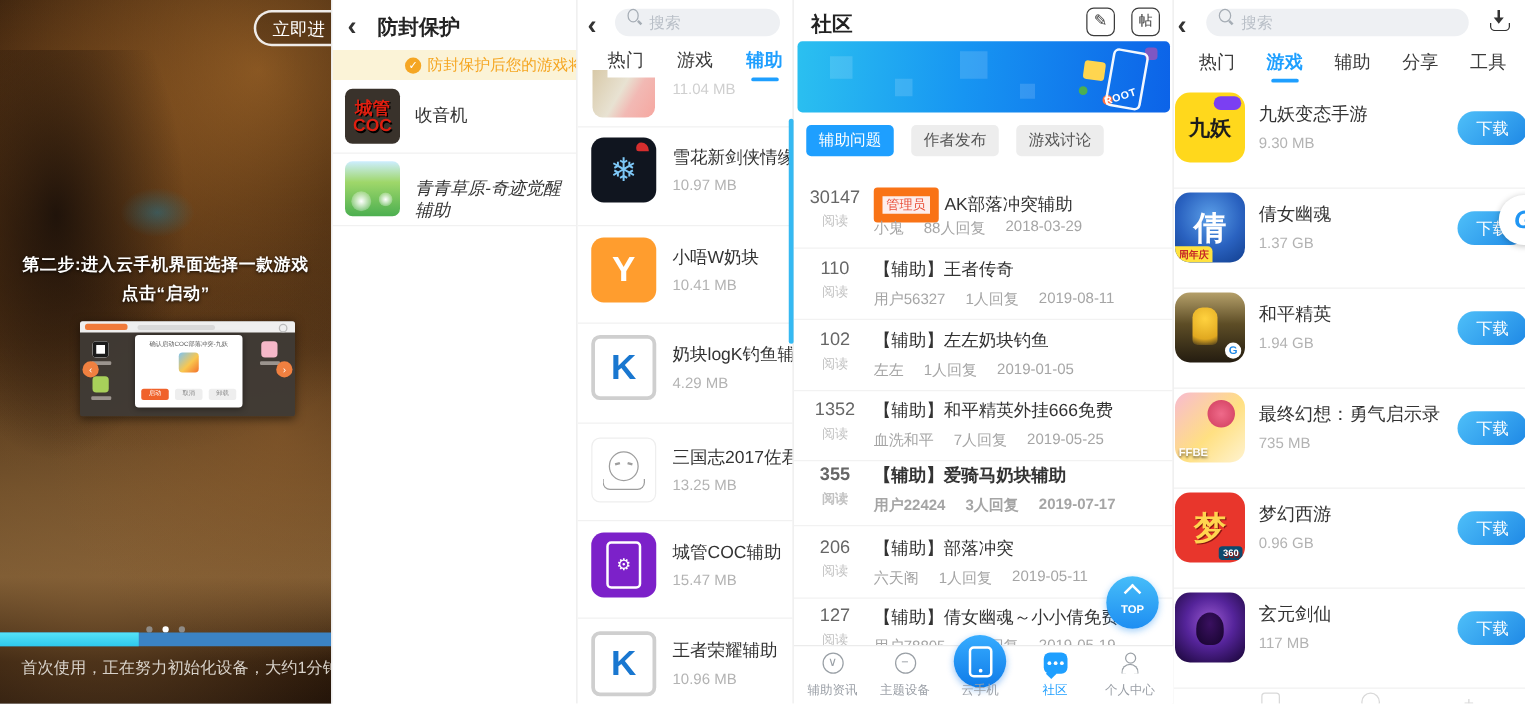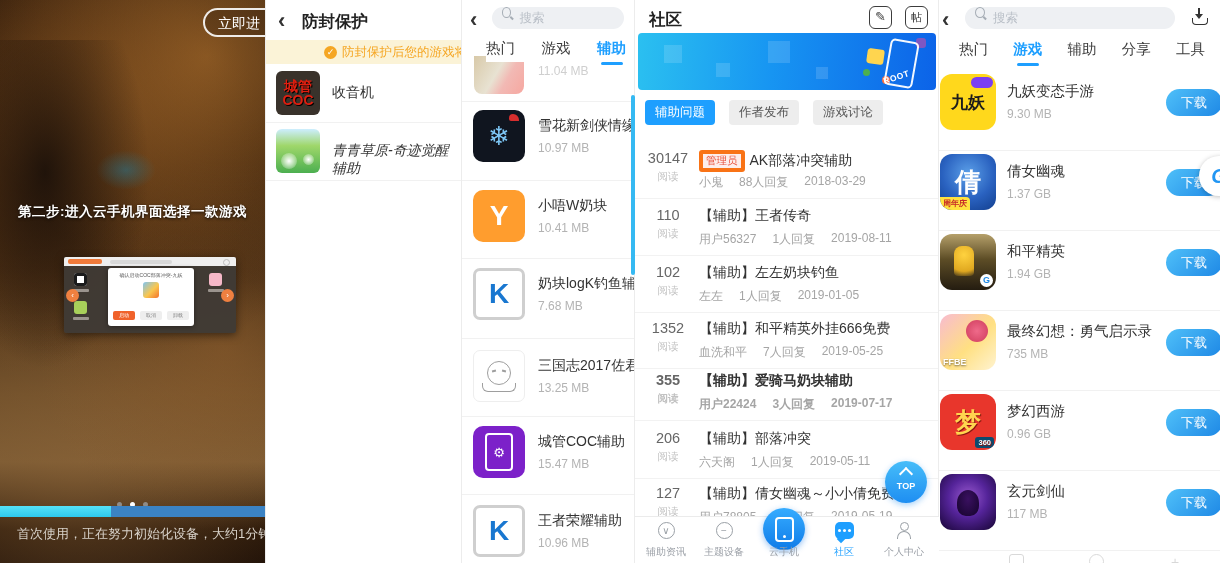--- a/index.html
+++ b/index.html
@@ -140,21 +140,21 @@
     transform:rotate(-18deg);letter-spacing:.5px;}
   .chip{position:absolute;border-radius:3px;}
   .p4-pills{position:absolute;left:10px;top:100px;display:flex;gap:14px;justify-content:flex-end;}
   .pill{height:25px;border-radius:4px;padding:0 10px;font-size:12.5px;line-height:25px;background:#ededed;color:#555;}
   .pill.on{background:#1e9fff;color:#fff;}
   .p4-post-row{position:absolute;left:0;right:0;height:57px;border-bottom:1px solid #f2f2f2;}
   .reads{position:absolute;left:10px;top:9px;width:46px;text-align:center;}
   .rnum{font-size:14.5px;color:#666;}
   .rlabel{font-size:10.5px;color:#c2c2c2;margin-top:4px;}
   .ptitle{position:absolute;left:64px;top:9px;font-size:14px;color:#333;white-space:nowrap;}
-  .pbadge{display:inline-block;border:4px solid #f97316;background:#fdeeec;color:#e8503a;font-size:10.5px;
+  .pbadge{display:inline-block;border:7px solid #f97316;background:#fdeeec;color:#e8503a;font-size:10.5px;
     border-radius:3px;padding:0 3px;margin-right:5px;vertical-align:1px;}
   .pmeta{position:absolute;left:64px;top:33px;font-size:12px;color:#a5a5a5;display:flex;gap:16px;white-space:nowrap;}
   .p4-top{position:absolute;left:250px;top:461px;width:42px;height:42px;border-radius:50%;z-index:8;
     background:linear-gradient(180deg,#46bdf9,#1e8ef2);color:#fff;text-align:center;box-shadow:0 2px 6px rgba(30,140,240,.4);}
   .p4-top .chev{display:inline-block;width:8px;height:8px;border-top:2px solid #fff;border-left:2px solid #fff;
     transform:rotate(45deg);margin-top:8px;}
   .p4-top .tlab{font-size:9px;font-weight:bold;margin-top:-2px;}
   .p4-nav{position:absolute;left:0;right:0;bottom:0;height:46px;background:#fff;border-top:1px solid #ebebeb;z-index:6;}
   .nav-it{position:absolute;top:0;width:58px;text-align:center;}
   .nav-lab{position:absolute;left:0;right:0;top:28px;font-size:10px;color:#9a9fa6;}
@@ -226,20 +226,21 @@
 </style>
 </head>
 <body>
 
 <div class="stage">
 
   <section class="p p1">
     <div class="p1-art"></div>
     <div class="p1-cta">立即进</div>
     <div class="p1-cap" style="top:203px;">第二步:进入云手机界面选择一款游戏</div>
+    <div class="p1-cap" style="top:226px;">点击“启动”</div>
 
     <div class="p1-shot">
       <div class="shot-bar">
         <span class="shot-pill"></span>
         <span class="shot-tab"></span>
         <span class="shot-dot"></span>
       </div>
       <span class="mini-ic" style="left:10px;top:16px;background:#fff;box-shadow:inset 0 0 0 3px #1b1b1b;"></span>
       <span class="mini-lab" style="left:9px;top:32px;"></span>
       <span class="mini-ic" style="left:10px;top:44px;background:#a8d05a;"></span>
@@ -314,21 +315,21 @@
     <div class="divline" style="top:180px;"></div>
     <div class="p3-row" style="top:190px;">
       <div class="p3-ic ic-y">Y</div>
       <span class="p3-name">小唔W奶块</span>
       <span class="p3-size">10.41 MB</span>
     </div>
     <div class="divline" style="top:258px;"></div>
     <div class="p3-row" style="top:268px;">
       <div class="p3-ic ic-k">K</div>
       <span class="p3-name">奶块logK钓鱼辅助</span>
-      <span class="p3-size">7.68 MB</span>
+      <span class="p3-size">4.29 MB</span>
     </div>
     <div class="divline" style="top:338px;"></div>
     <div class="p3-row" style="top:350px;">
       <div class="p3-ic ic-face">
         <div class="head"></div>
           <div class="arms"></div>
       </div>
       <span class="p3-name">三国志2017佐君辅助</span>
       <span class="p3-size">13.25 MB</span>
     </div>

